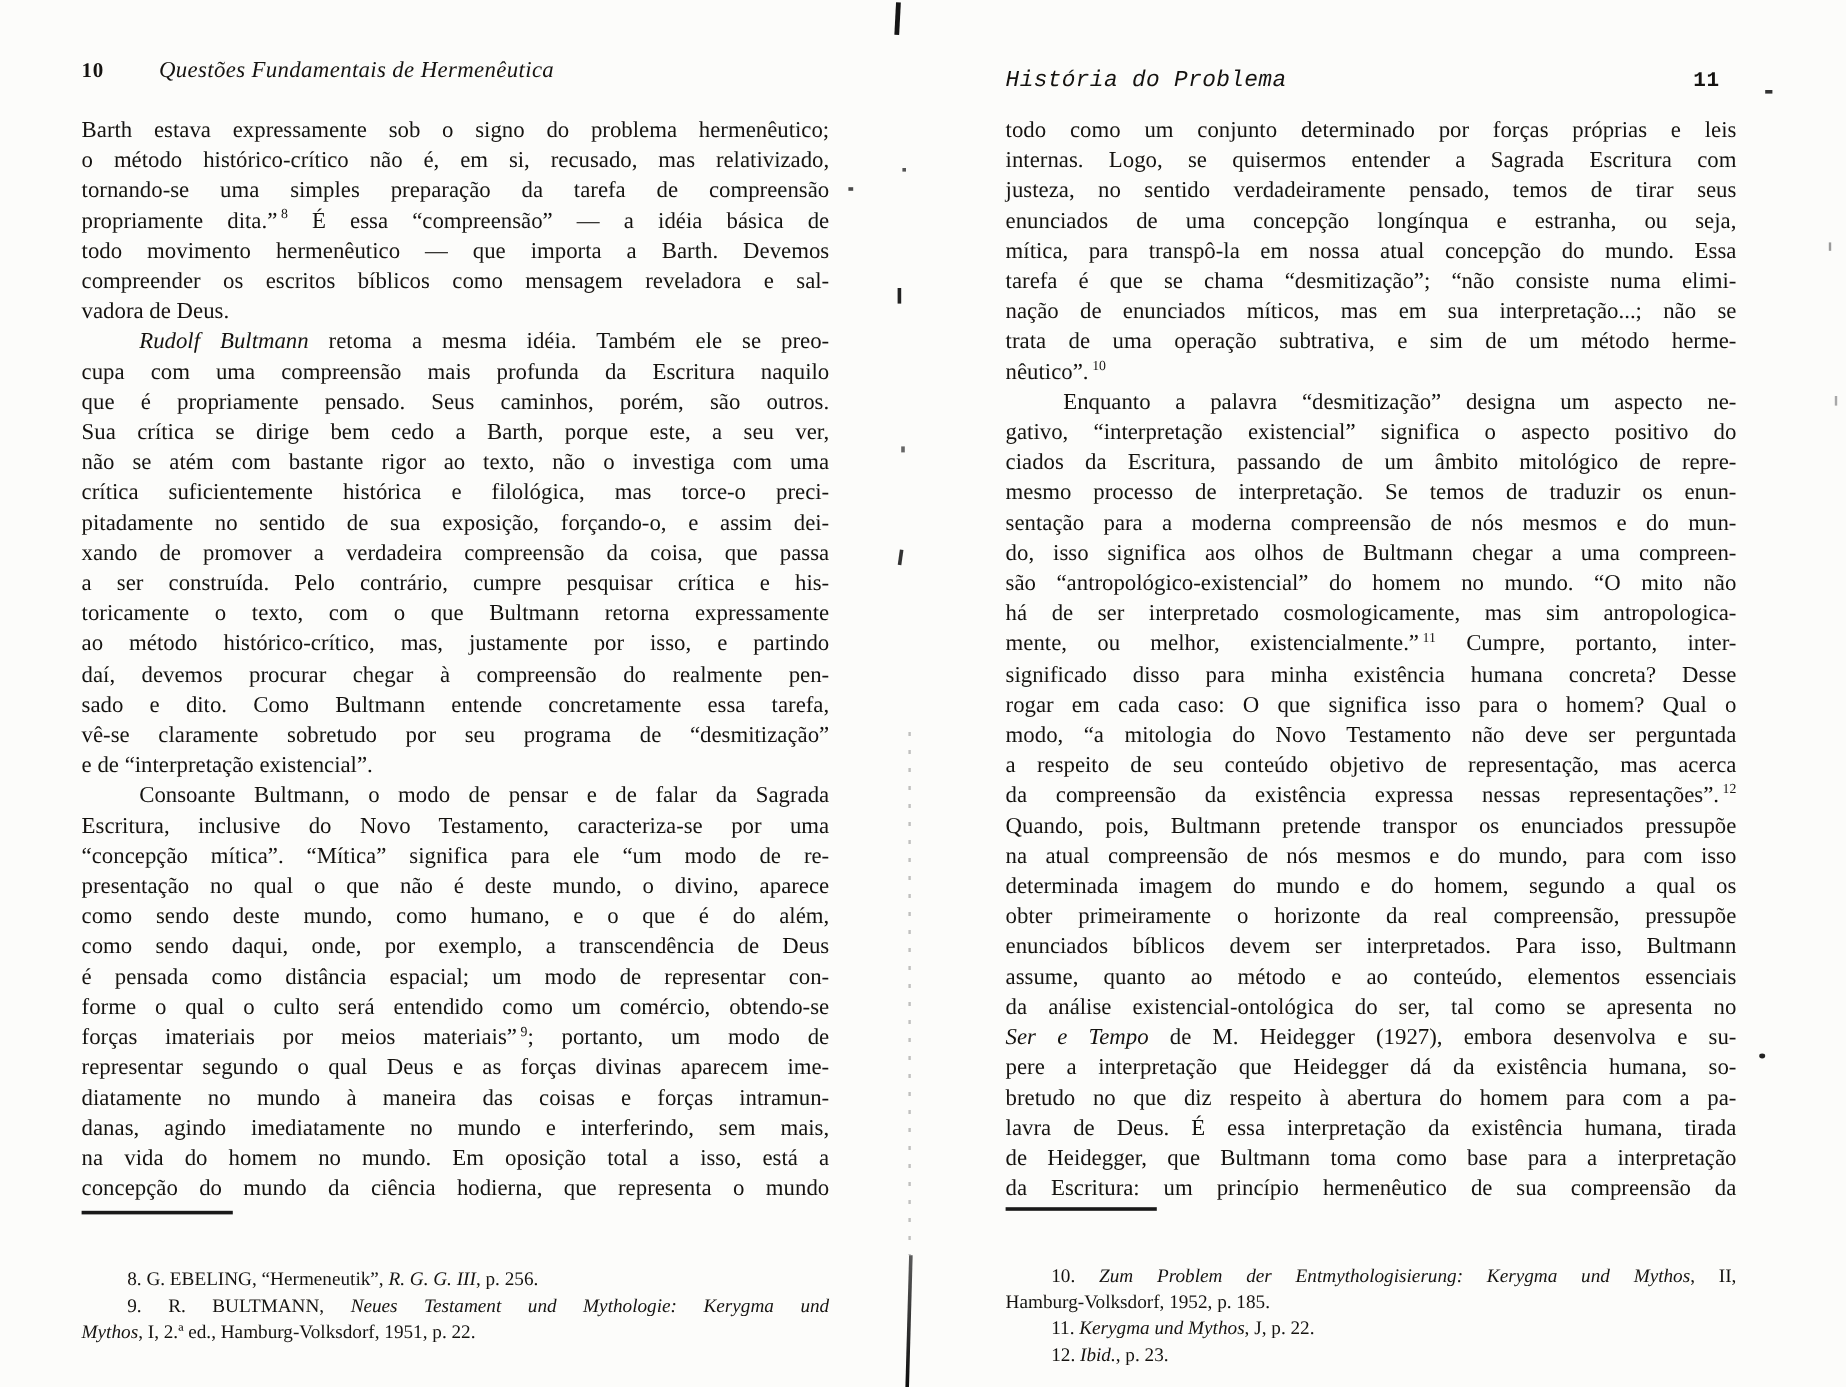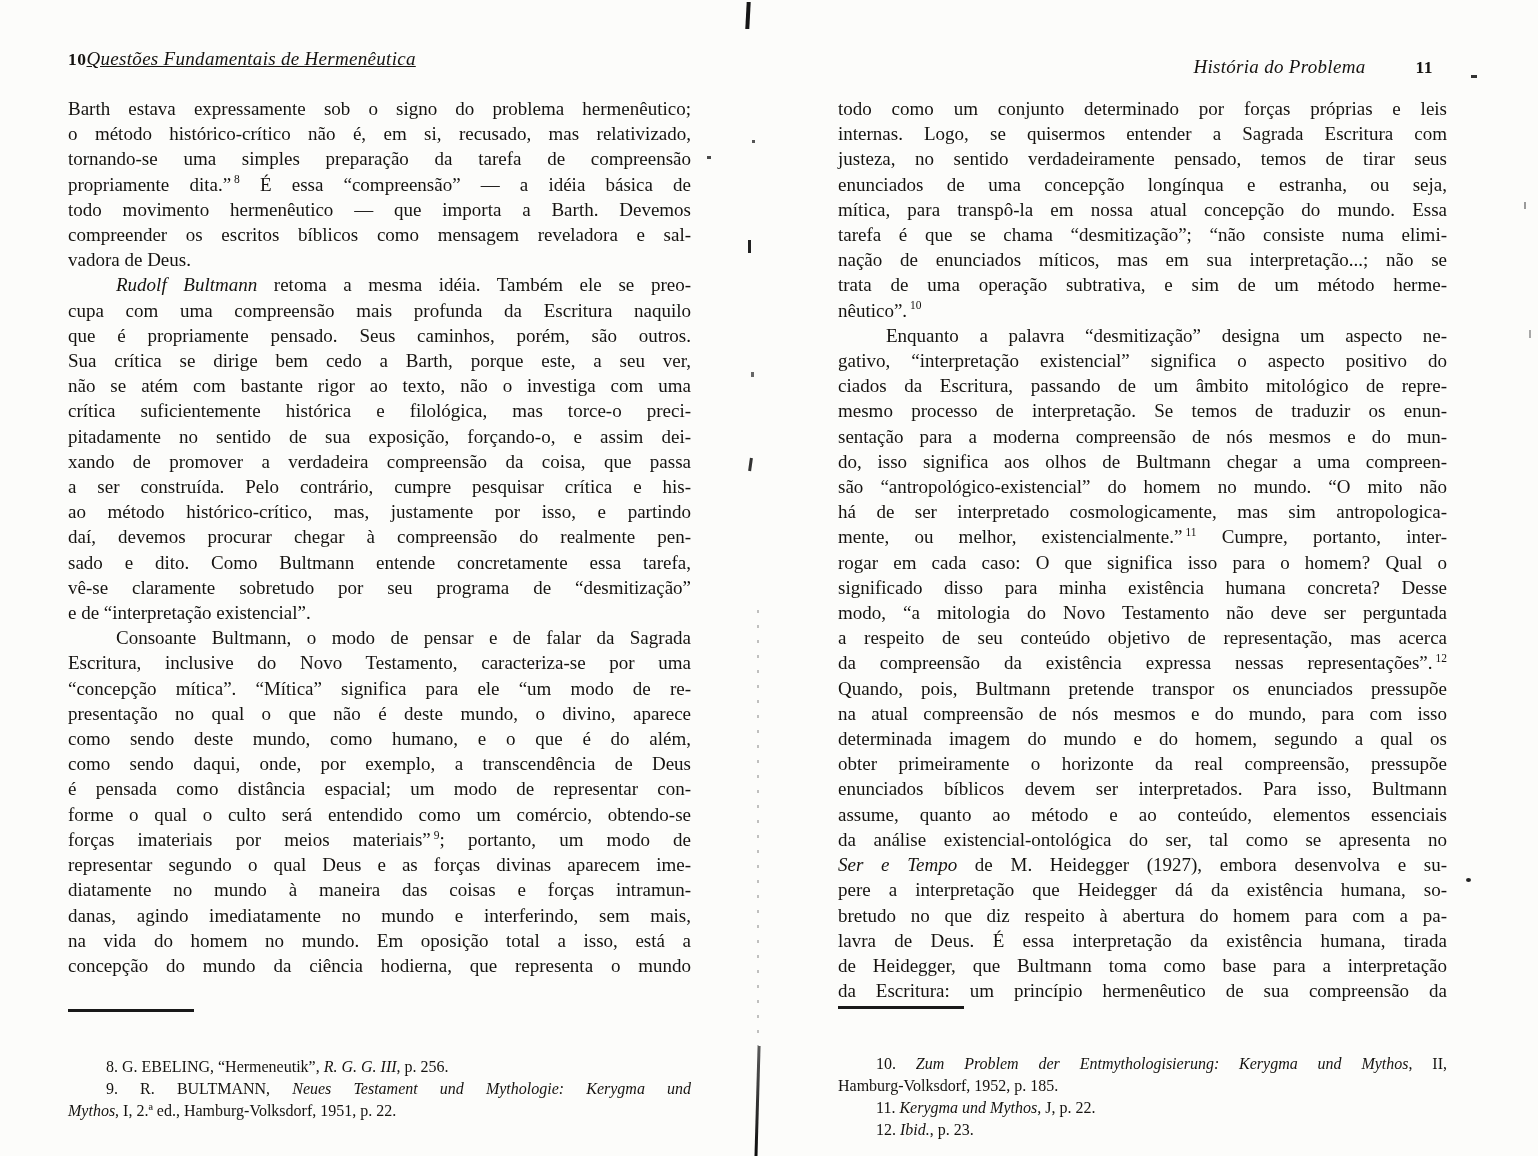--- a/index.html
+++ b/index.html
@@ -8,24 +8,24 @@
     background:#fcfcfa;
     font-family:"Liberation Serif","DejaVu Serif",serif;
     color:#151310;
   }
   .page{position:absolute;top:0;height:992px;}
   .page-left{left:68px;width:623px;}
   .page-right{left:838px;width:609px;}
 
   .header{position:absolute;left:0;right:0;display:flex;align-items:baseline;font-size:19px;}
   .page-left .header{top:48px;}
-  .page-right .header{top:56px;justify-content:flex-end;}
+  .page-right .header{top:56px;justify-content:space-between;font-family:Liberation Mono, monospace;}
   .pgnum{font-weight:bold;font-size:17.5px;letter-spacing:.5px;font-style:normal;}
   .runtitle{font-style:italic;letter-spacing:.3px;}
-  .page-left .runtitle{text-decoration:underline;}
+  .page-left .runtitle{margin-left:46px;}
   .page-right .pgnum{margin-left:50px;margin-right:14px;}
 
   .body-text{position:absolute;top:96px;left:0;right:0;font-size:19px;line-height:25.2px;}
   .line{text-align:justify;text-align-last:justify;white-space:normal;}
   .line.end{text-align-last:left;}
   .line.indent{text-indent:48px;}
   sup{font-size:11.5px;line-height:0;padding-left:3px;}
 
   .fnrule{position:absolute;width:126px;border-top:3px solid #191919;left:0;}
   .page-left .fnrule{top:1009px;}
@@ -69,20 +69,21 @@
       <div class="line end">vadora de Deus.</div>
       <div class="line indent"><i>Rudolf Bultmann</i> retoma a mesma idéia. Também ele se preo-</div>
       <div class="line">cupa com uma compreensão mais profunda da Escritura naquilo</div>
       <div class="line">que é propriamente pensado. Seus caminhos, porém, são outros.</div>
       <div class="line">Sua crítica se dirige bem cedo a Barth, porque este, a seu ver,</div>
       <div class="line">não se atém com bastante rigor ao texto, não o investiga com uma</div>
       <div class="line">crítica suficientemente histórica e filológica, mas torce-o preci-</div>
       <div class="line">pitadamente no sentido de sua exposição, forçando-o, e assim dei-</div>
       <div class="line">xando de promover a verdadeira compreensão da coisa, que passa</div>
       <div class="line">a ser construída. Pelo contrário, cumpre pesquisar crítica e his-</div>
+      <div class="line">toricamente o texto, com o que Bultmann retorna expressamente</div>
       <div class="line">ao método histórico-crítico, mas, justamente por isso, e partindo</div>
       <div class="line">daí, devemos procurar chegar à compreensão do realmente pen-</div>
       <div class="line">sado e dito. Como Bultmann entende concretamente essa tarefa,</div>
       <div class="line">vê-se claramente sobretudo por seu programa de “desmitização”</div>
       <div class="line end">e de “interpretação existencial”.</div>
       <div class="line indent">Consoante Bultmann, o modo de pensar e de falar da Sagrada</div>
       <div class="line">Escritura, inclusive do Novo Testamento, caracteriza-se por uma</div>
       <div class="line">“concepção mítica”. “Mítica” significa para ele “um modo de re-</div>
       <div class="line">presentação no qual o que não é deste mundo, o divino, aparece</div>
       <div class="line">como sendo deste mundo, como humano, e o que é do além,</div>
@@ -121,22 +122,22 @@
       <div class="line end">nêutico”.<sup>10</sup></div>
       <div class="line indent">Enquanto a palavra “desmitização” designa um aspecto ne-</div>
       <div class="line">gativo, “interpretação existencial” significa o aspecto positivo do</div>
       <div class="line">ciados da Escritura, passando de um âmbito mitológico de repre-</div>
       <div class="line">mesmo processo de interpretação. Se temos de traduzir os enun-</div>
       <div class="line">sentação para a moderna compreensão de nós mesmos e do mun-</div>
       <div class="line">do, isso significa aos olhos de Bultmann chegar a uma compreen-</div>
       <div class="line">são “antropológico-existencial” do homem no mundo. “O mito não</div>
       <div class="line">há de ser interpretado cosmologicamente, mas sim antropologica-</div>
       <div class="line">mente, ou melhor, existencialmente.”<sup>11</sup> Cumpre, portanto, inter-</div>
+      <div class="line">significado disso para minha existência humana concreta? Desse</div>
       <div class="line">rogar em cada caso: O que significa isso para o homem? Qual o</div>
-      <div class="line">significado disso para minha existência humana concreta? Desse</div>
       <div class="line">modo, “a mitologia do Novo Testamento não deve ser perguntada</div>
       <div class="line">a respeito de seu conteúdo objetivo de representação, mas acerca</div>
       <div class="line">da compreensão da existência expressa nessas representações”.<sup>12</sup></div>
       <div class="line">Quando, pois, Bultmann pretende transpor os enunciados pressupõe</div>
       <div class="line">na atual compreensão de nós mesmos e do mundo, para com isso</div>
       <div class="line">determinada imagem do mundo e do homem, segundo a qual os</div>
       <div class="line">obter primeiramente o horizonte da real compreensão, pressupõe</div>
       <div class="line">enunciados bíblicos devem ser interpretados. Para isso, Bultmann</div>
       <div class="line">assume, quanto ao método e ao conteúdo, elementos essenciais</div>
       <div class="line">da análise existencial-ontológica do ser, tal como se apresenta no</div>

